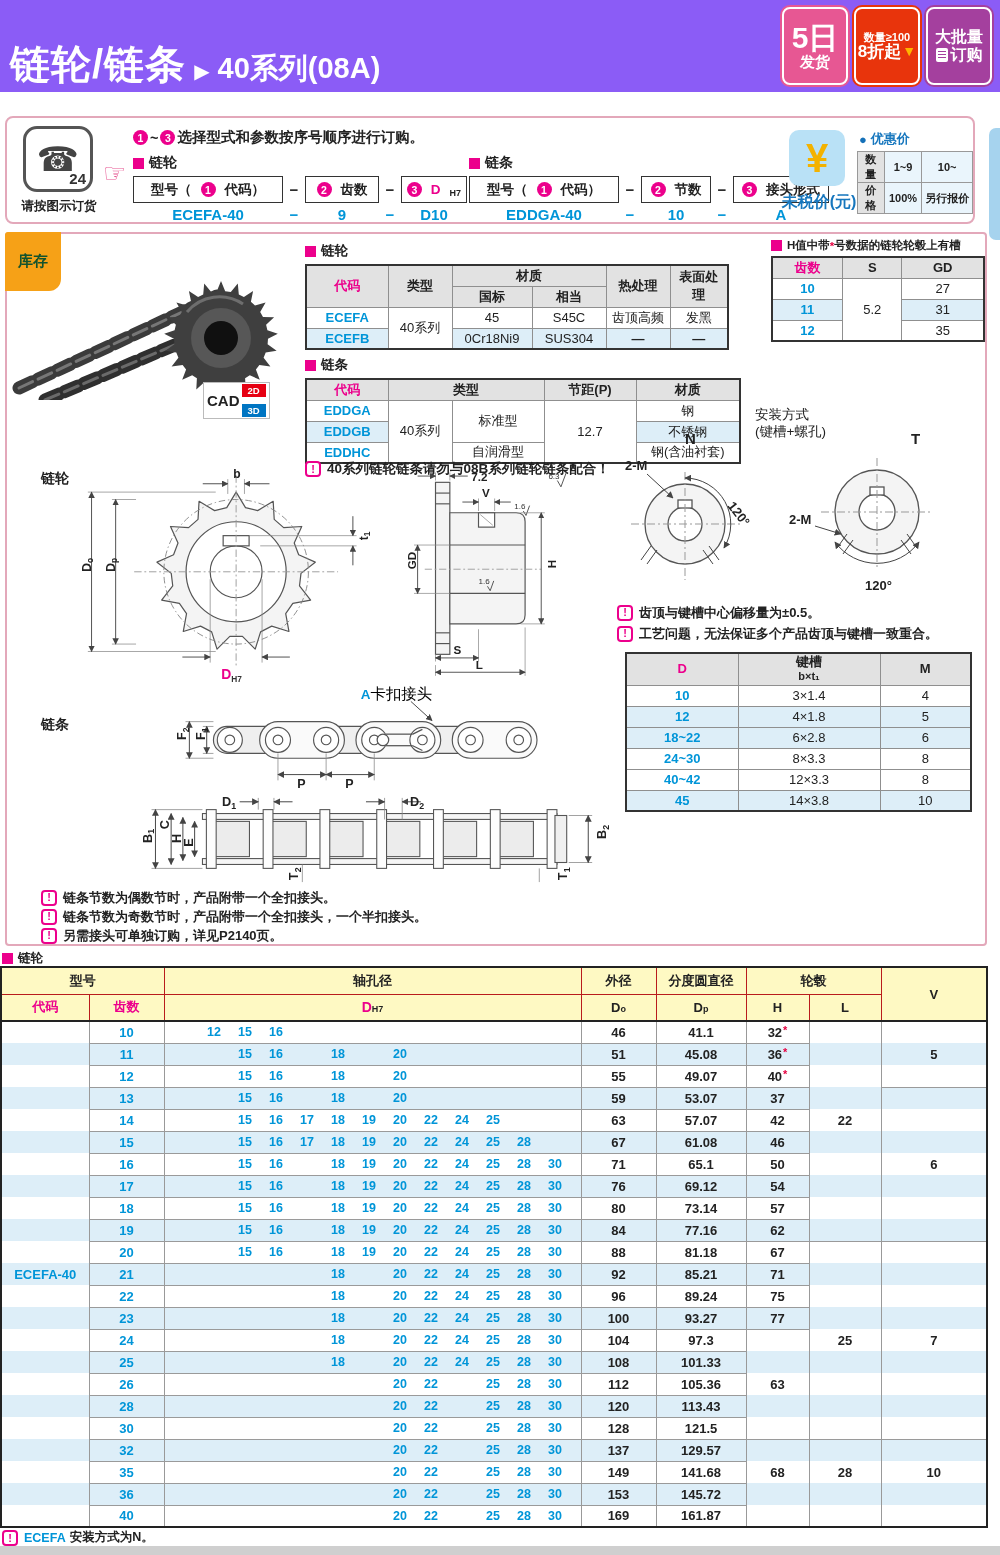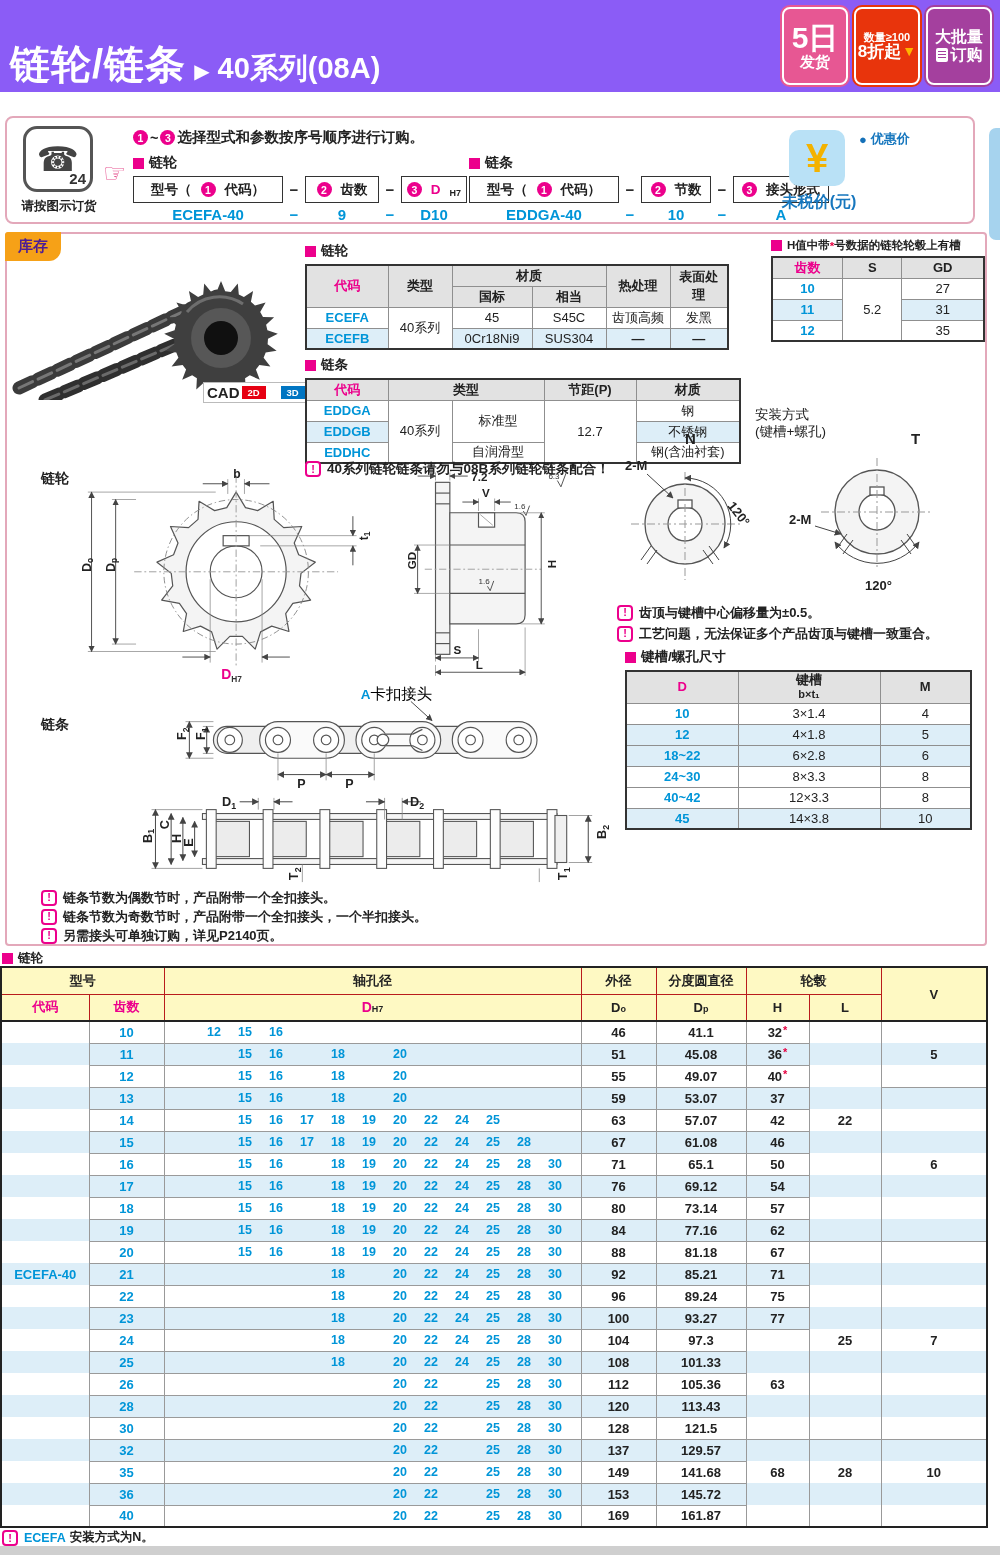--- a/index.html
+++ b/index.html
@@ -51,24 +51,24 @@
   .yenbox{position:absolute;left:782px;top:12px;width:56px;height:56px;background:#b9e1f6;border-radius:10px;display:flex;align-items:center;justify-content:center;font-size:40px;font-weight:bold;color:#f3b200}
   .taxnote{position:absolute;left:770px;top:74px;width:84px;text-align:center;font-size:16px;font-weight:bold;color:#1777be}
   .disc{position:absolute;left:852px;top:12px;display:flex;align-items:center;gap:4px;font-size:13px;font-weight:bold;color:#1777be}
   .disc .dot{color:#1470b8;font-size:13px}
   .ptable{position:absolute;left:850px;top:33px;border-collapse:collapse}
   .ptable td{border:1px solid #999;font-size:11px;font-weight:bold;text-align:center;height:20px;padding:0 2px;background:#eaf5fc}
   .ptable td.hd{background:#e2e2e2;width:32px}
 
   
   .mbox{position:absolute;left:5px;top:232px;width:982px;height:714px;border:2px solid #e3a8ba;border-radius:4px;background:#fff}
-  .stock{position:absolute;left:-2px;top:-2px;background:#f6a117;color:#4c1d95;font-size:15px;font-weight:bold;padding:5px 13px;border-radius:3px 0 12px 0}
+  .stock{position:absolute;left:-2px;top:-2px;background:#f6a117;color:#14532d;font-size:15px;font-weight:bold;padding:20px 13px;border-radius:3px 0 12px 0}
   .cadb{position:absolute;left:196px;top:148px;display:flex;align-items:center;gap:2px;background:#fff;border:1px solid #bbb;padding:1px 3px}
   .cadb .cadt{font-size:15px;font-weight:bold;color:#222}
-  .cadb .stack{display:flex;flex-direction:row;gap:15px}
+  .cadb .stack{display:flex;flex-direction:column;gap:7px}
   .cadb .tag{width:24px;height:13px;color:#fff;font-size:9.5px;font-weight:bold;display:flex;align-items:center;justify-content:center}
   .tag.d2{background:#e60012}.tag.d3{background:#0075c2}
 
   .blk-title{display:flex;align-items:center;font-size:13.5px;font-weight:bold}
   table.ctab{border-collapse:collapse;border:2px solid #333;background:#fff}
   table.ctab th,table.ctab td{border:1px solid #8f8f8f;font-size:13px;text-align:center;height:21px;padding:0 3px}
   table.ctab th{background:#e2e2e2;font-weight:bold}
   table.ctab .magenta{color:#ec008c}
   .bluetxt{color:#0095d8;font-weight:bold}
   tr.band td{background:#ddeef8}
@@ -251,20 +251,34 @@
     </div>
 
     <div class="yenbox">
         <span>¥</span>
       </div>
     <div class="taxnote">未税价(元)</div>
     <div class="disc">
       <span class="dot">●</span>
       <span>优惠价</span>
     </div>
+    <table class="ptable">
+      <tbody>
+          <tr>
+        <td class="hd">数量</td>
+        <td style="width:40px">1~9</td>
+        <td style="width:64px">10~</td>
+      </tr>
+      <tr>
+        <td class="hd">价格</td>
+        <td>100%</td>
+        <td>另行报价</td>
+      </tr>
+    </tbody>
+      </table>
   </div>
 
   <div class="mbox">
     <div class="stock">库存</div>
 
     <svg class="abs" style="left:4px;top:26px" width="292" height="140" viewBox="0 0 292 140">
       <line x1="8" y1="128" x2="206" y2="36" stroke="#3b3b3b" stroke-width="13" stroke-dasharray="15 6" stroke-linecap="round"></line>
       <line x1="34" y1="140" x2="232" y2="56" stroke="#2f2f2f" stroke-width="13" stroke-dasharray="15 6" stroke-linecap="round"></line>
       <line x1="8" y1="128" x2="206" y2="36" stroke="#777" stroke-width="3" stroke-dasharray="15 6" stroke-linecap="round"></line>
       <line x1="34" y1="140" x2="232" y2="56" stroke="#6a6a6a" stroke-width="3" stroke-dasharray="15 6" stroke-linecap="round"></line>
@@ -433,24 +447,20 @@
           <span class="warn">!</span>
           <span>齿顶与键槽中心偏移量为±0.5。</span>
         </div>
       <div class="row">
           <span class="warn">!</span>
           <span>工艺问题，无法保证多个产品齿顶与键槽一致重合。</span>
         </div>
     </div>
 
     <div class="kw-blk">
-      <div class="blk-title">
-          <span class="sq"></span>
-          <span>键槽/螺孔尺寸</span>
-        </div>
       <table class="ctab">
         <tbody>
             <tr>
           <th style="width:112px;height:32px" class="magenta">D</th>
           <th style="width:142px">
                 <span style="display:block">键槽</span>
                 <span style="display:block;font-size:11px">b×t₁</span>
               </th>
           <th style="width:91px">M</th>
         </tr>

